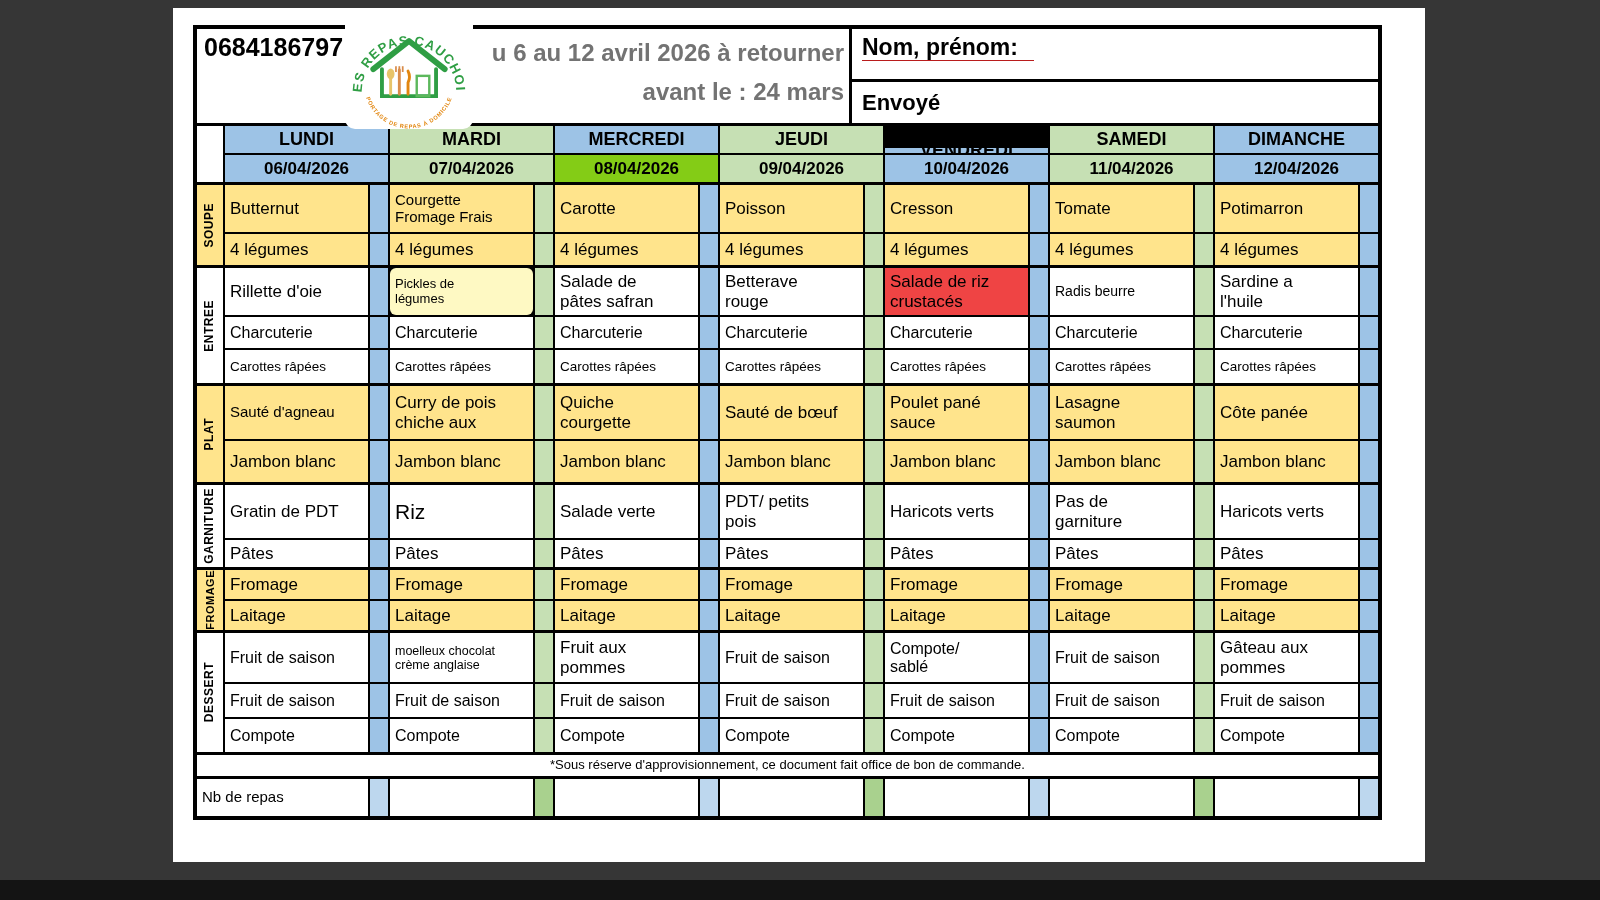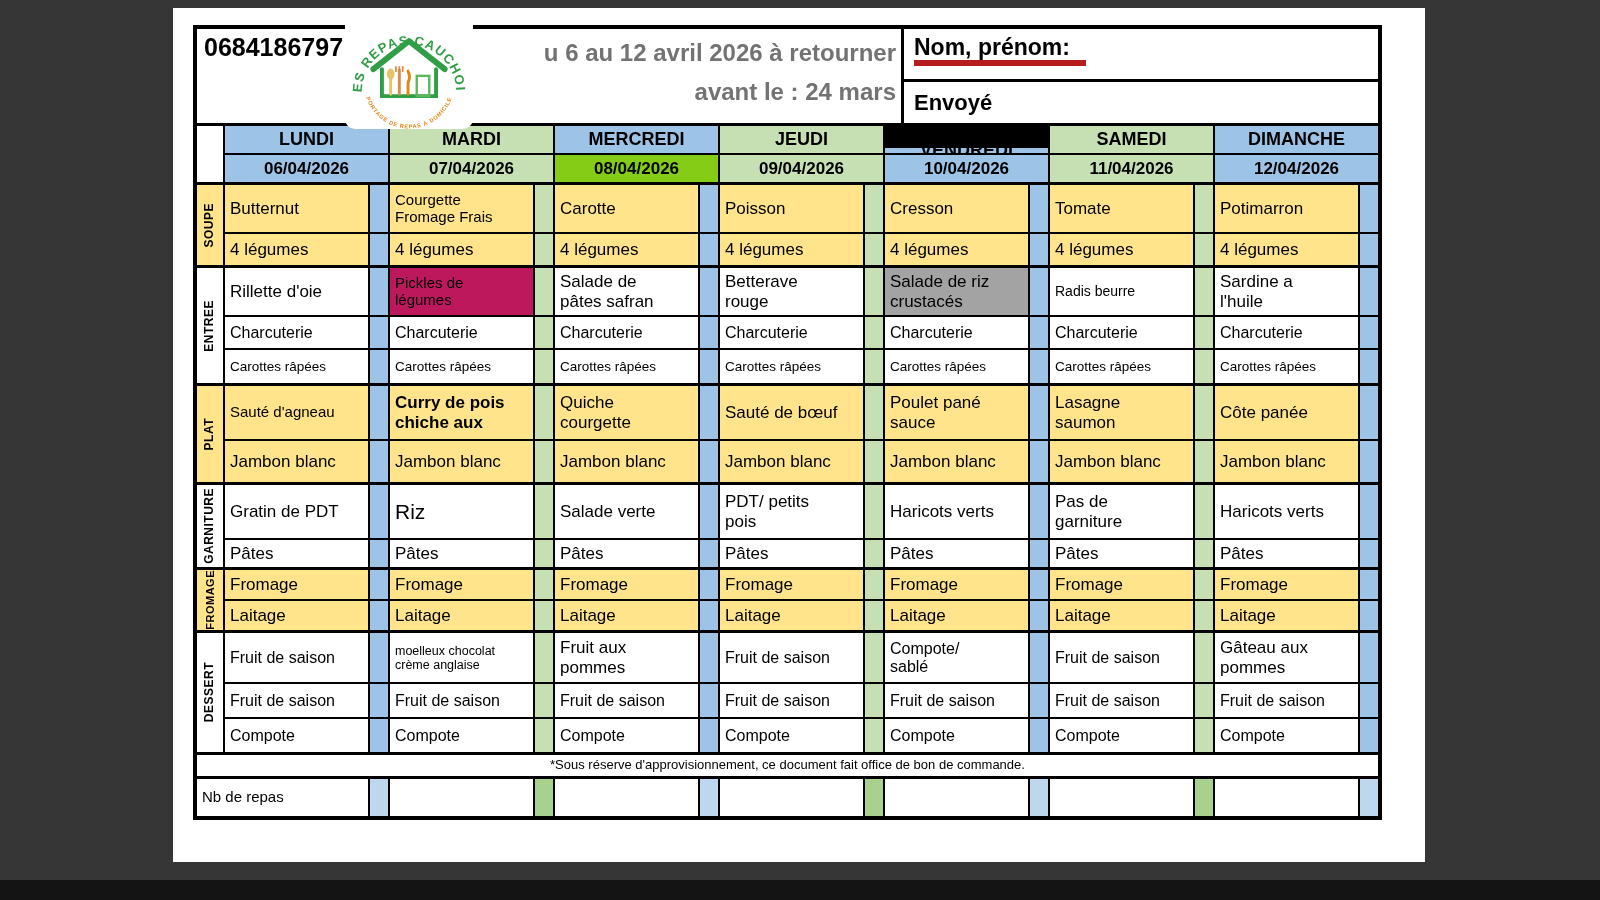--- a/index.html
+++ b/index.html
@@ -2,26 +2,26 @@
 <html><head>
 <meta charset="utf-8">
 <style>
   html,body{margin:0;padding:0;}
   body{width:1600px;height:900px;background:#363636;font-family:"Liberation Sans",sans-serif;position:relative;overflow:hidden;}
   .page{position:absolute;left:173px;top:8px;width:1252px;height:854px;background:#ffffff;}
   .bottombar{position:absolute;left:0;bottom:0;width:1600px;height:20px;background:#141414;}
   .doc{position:absolute;left:20px;top:17px;width:1181px;border:4px solid #000;background:#fff;}
   
   .hdr{display:flex;height:94px;border-bottom:3px solid #000;position:relative;background:#fff;}
-  .hdr-left{width:704px;box-sizing:border-box;position:relative;display:flex;flex-direction:column;align-items:flex-end;padding:11px 5px 6px 0;gap:13px;}
+  .hdr-left{width:652px;box-sizing:border-box;position:relative;display:flex;flex-direction:column;align-items:flex-end;padding:11px 5px 6px 0;gap:13px;}
   .phone{position:absolute;left:7px;top:4px;font-size:25px;font-weight:bold;color:#000;}
   .t1,.t2{font-size:24px;font-weight:bold;color:#737373;line-height:1.1;margin-left:16px;}
   .hdr-right{flex:1;border-left:3px solid #000;display:flex;flex-direction:column;}
   .name-box{height:53px;box-sizing:border-box;border-bottom:3px solid #000;padding:5px 10px;font-size:23px;font-weight:bold;color:#000;}
-  .name-box span{border-bottom:6px solid #b91c1c;padding-right:16px;}
+  .name-box span{border-bottom:1px solid #b91c1c;padding-right:16px;}
   .sent-box{flex:1;display:flex;align-items:center;padding:0 10px;font-size:22px;font-weight:bold;color:#000;}
   .logo{position:absolute;left:148px;top:-14px;width:128px;height:114px;background:#fff;border-radius:10px;z-index:5;}
   .logo svg{width:100%;height:100%;}
   
   #menu-table{background:#000;display:flex;flex-direction:column;gap:3px;}
   .tgrid{display:grid;gap:2px;}
   .cell{background:#fff;display:flex;align-items:center;padding:1px 5px;box-sizing:border-box;color:#000;line-height:1.12;white-space:pre-line;overflow:hidden;}
   .hcell{justify-content:center;font-weight:bold;padding:0;}
   .ghost{background:#fff;}
   .strip{padding:0;}
@@ -122,30 +122,30 @@
             <div class="cell strip" style="grid-area: 2 / 11; background: rgb(157, 195, 230);"></div>
             <div class="cell" style="grid-area: 2 / 12; background: rgb(255, 228, 140); font-size: 17px;">4 légumes</div>
             <div class="cell strip" style="grid-area: 2 / 13; background: rgb(198, 224, 180);"></div>
             <div class="cell" style="grid-area: 2 / 14; background: rgb(255, 228, 140); font-size: 17px;">4 légumes</div>
             <div class="cell strip" style="grid-area: 2 / 15; background: rgb(157, 195, 230);"></div>
           </div>
           <div class="tgrid" style="grid-template-columns: 26px 143px 18px 143px 18px 143px 18px 143px 18px 143px 18px 143px 18px 143px 18px; grid-template-rows: 47px 31px 33px;">
             <div class="cell vlabel" style="grid-area: 1 / 1 / 4; background: rgb(255, 255, 255);"><span class="vtext" style="font-size: 12px;">ENTREE</span></div>
             <div class="cell" style="grid-area: 1 / 2; background: rgb(255, 255, 255); font-size: 17px;">Rillette d'oie</div>
             <div class="cell strip" style="grid-area: 1 / 3; background: rgb(157, 195, 230);"></div>
-            <div class="cell" style="grid-area: 1 / 4; background: #be185d; font-size: 15px;">Pickles de
+            <div class="cell" style="grid-area: 1 / 4; background: #fef9c3; font-size: 13px; border-radius: 6px;">Pickles de
 légumes</div>
             <div class="cell strip" style="grid-area: 1 / 5; background: rgb(198, 224, 180);"></div>
             <div class="cell" style="grid-area: 1 / 6; background: rgb(255, 255, 255); font-size: 17px;">Salade de
 pâtes safran</div>
             <div class="cell strip" style="grid-area: 1 / 7; background: rgb(157, 195, 230);"></div>
             <div class="cell" style="grid-area: 1 / 8; background: rgb(255, 255, 255); font-size: 17px;">Betterave
 rouge</div>
             <div class="cell strip" style="grid-area: 1 / 9; background: rgb(198, 224, 180);"></div>
-            <div class="cell" style="grid-area: 1 / 10; background: #a3a3a3; font-size: 17px;">Salade de riz
+            <div class="cell" style="grid-area: 1 / 10; background: #ef4444; font-size: 17px;">Salade de riz
 crustacés</div>
             <div class="cell strip" style="grid-area: 1 / 11; background: rgb(157, 195, 230);"></div>
             <div class="cell" style="grid-area: 1 / 12; background: rgb(255, 255, 255); font-size: 14px;">Radis beurre</div>
             <div class="cell strip" style="grid-area: 1 / 13; background: rgb(198, 224, 180);"></div>
             <div class="cell" style="grid-area: 1 / 14; background: rgb(255, 255, 255); font-size: 17px;">Sardine a
 l'huile</div>
             <div class="cell strip" style="grid-area: 1 / 15; background: rgb(157, 195, 230);"></div>
             <div class="cell" style="grid-area: 2 / 2; background: rgb(255, 255, 255); font-size: 16px;">Charcuterie</div>
             <div class="cell strip" style="grid-area: 2 / 3; background: rgb(157, 195, 230);"></div>
             <div class="cell" style="grid-area: 2 / 4; background: rgb(255, 255, 255); font-size: 16px;">Charcuterie</div>
@@ -172,21 +172,21 @@
             <div class="cell strip" style="grid-area: 3 / 11; background: rgb(157, 195, 230);"></div>
             <div class="cell" style="grid-area: 3 / 12; background: rgb(255, 255, 255); font-size: 13.5px;">Carottes râpées</div>
             <div class="cell strip" style="grid-area: 3 / 13; background: rgb(198, 224, 180);"></div>
             <div class="cell" style="grid-area: 3 / 14; background: rgb(255, 255, 255); font-size: 13.5px;">Carottes râpées</div>
             <div class="cell strip" style="grid-area: 3 / 15; background: rgb(157, 195, 230);"></div>
           </div>
           <div class="tgrid" style="grid-template-columns: 26px 143px 18px 143px 18px 143px 18px 143px 18px 143px 18px 143px 18px 143px 18px; grid-template-rows: 53px 41px;">
             <div class="cell vlabel" style="grid-area: 1 / 1 / 3; background: rgb(255, 228, 140);"><span class="vtext" style="font-size: 12px;">PLAT</span></div>
             <div class="cell" style="grid-area: 1 / 2; background: rgb(255, 228, 140); font-size: 15px;">Sauté d'agneau</div>
             <div class="cell strip" style="grid-area: 1 / 3; background: rgb(157, 195, 230);"></div>
-            <div class="cell" style="grid-area: 1 / 4; background: rgb(255, 228, 140); font-size: 17px; font-weight: bold;">Curry de pois
+            <div class="cell" style="grid-area: 1 / 4; background: rgb(255, 228, 140); font-size: 17px;">Curry de pois
 chiche aux</div>
             <div class="cell strip" style="grid-area: 1 / 5; background: rgb(198, 224, 180);"></div>
             <div class="cell" style="grid-area: 1 / 6; background: rgb(255, 228, 140); font-size: 17px;">Quiche
 courgette</div>
             <div class="cell strip" style="grid-area: 1 / 7; background: rgb(157, 195, 230);"></div>
             <div class="cell" style="grid-area: 1 / 8; background: rgb(255, 228, 140); font-size: 17px;">Sauté de bœuf</div>
             <div class="cell strip" style="grid-area: 1 / 9; background: rgb(198, 224, 180);"></div>
             <div class="cell" style="grid-area: 1 / 10; background: rgb(255, 228, 140); font-size: 17px;">Poulet pané
 sauce</div>
             <div class="cell strip" style="grid-area: 1 / 11; background: rgb(157, 195, 230);"></div>

